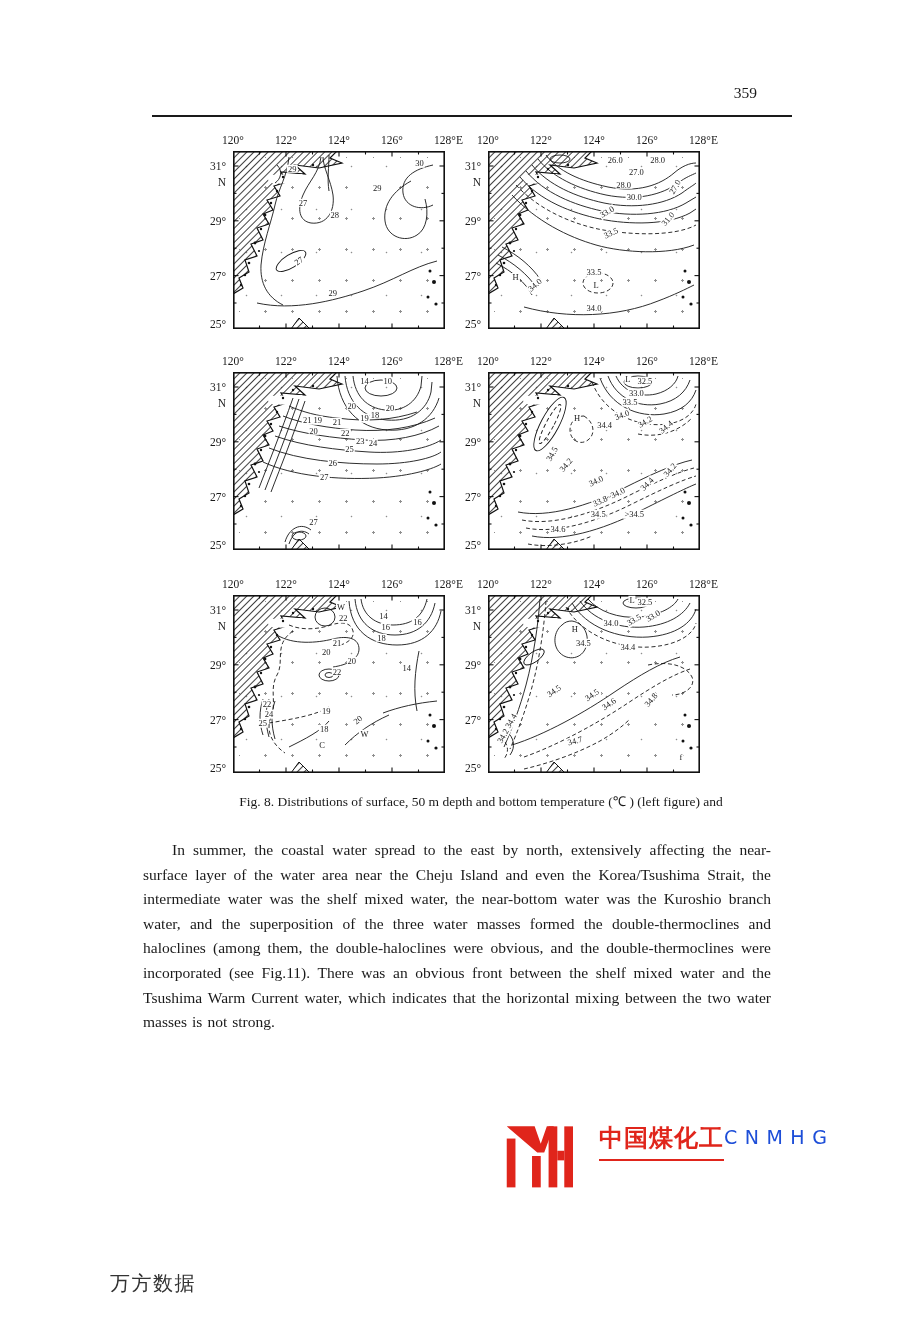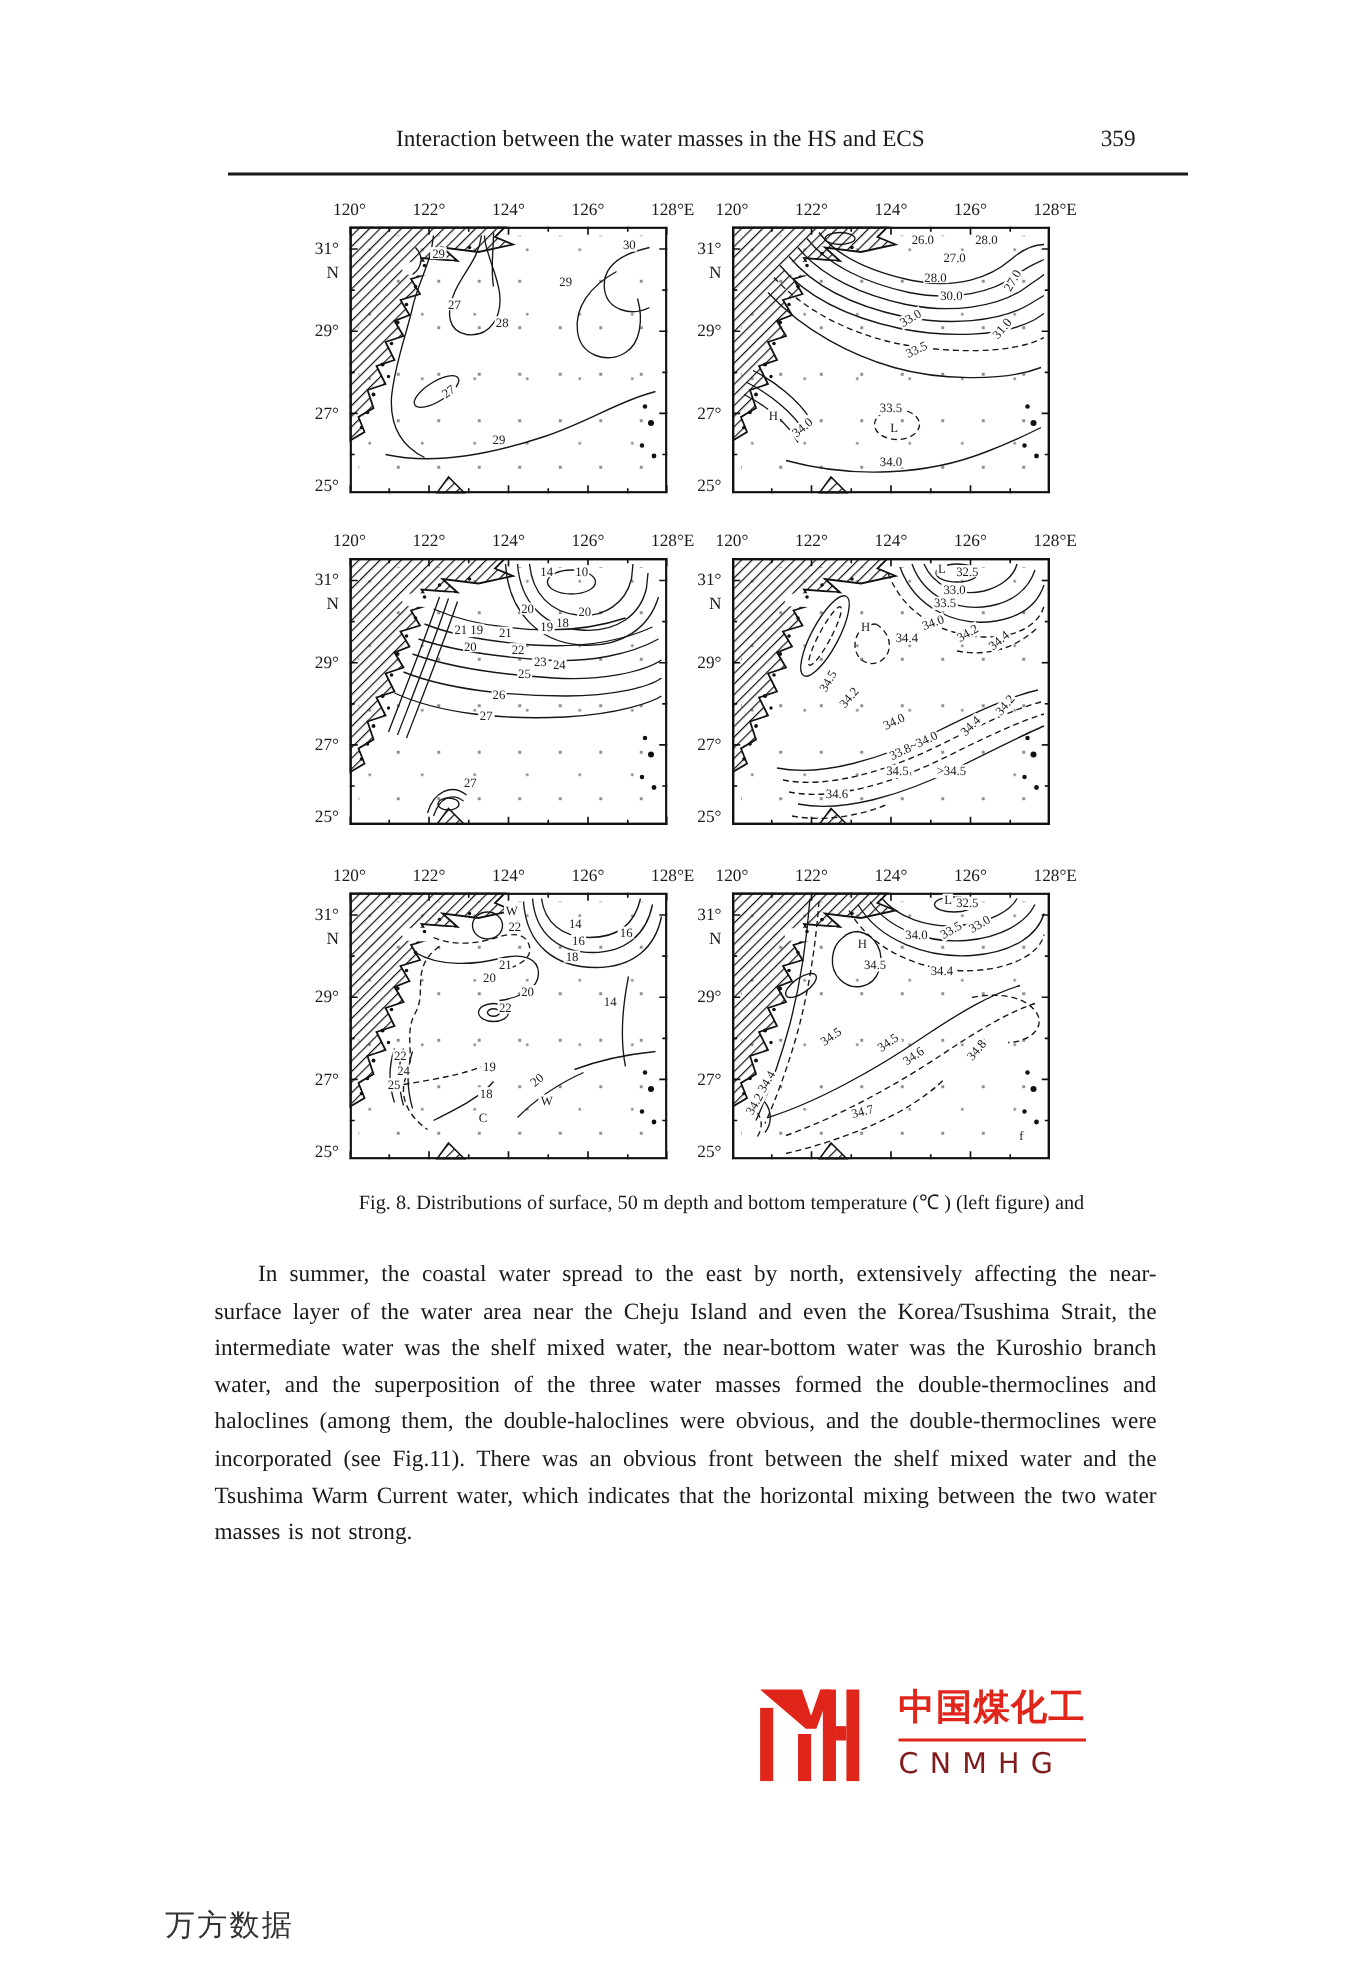--- a/index.html
+++ b/index.html
@@ -33,21 +33,21 @@
            font-size:13.5px;line-height:21px;}
 
   
   .body-text{position:absolute;left:143px;top:838px;width:628px;font-size:15.5px;
              line-height:24.6px;text-align:justify;}
   .body-text p{margin:0;text-indent:29px;word-spacing:1.2px;}
 
   
   .logo{position:absolute;left:505px;top:1122px;display:flex;gap:26px;align-items:flex-start;}
   .logo-mark{width:68px;height:68px;}
-  .logo-text{display:flex;flex-direction:column;}
+  .logo-text{display:flex;flex-direction:row;}
   .logo-text .cn{font-family:"DejaVu Sans",sans-serif;font-weight:bold;font-size:24px;
                  letter-spacing:1px;padding-bottom:5px;border-bottom:2.5px solid;}
   .logo-text .en{font-family:"DejaVu Sans",sans-serif;font-size:19px;letter-spacing:7.5px;
                  margin-top:4px;font-weight:500;}
 
   
   .watermark{position:absolute;left:110px;top:1270px;font-family:"DejaVu Sans",sans-serif;
              font-size:20px;color:#333;letter-spacing:1.5px;}
 </style>
 </head>
@@ -78,21 +78,20 @@
           <circle cx="80" cy="14" r="1.2" fill="#111"></circle>
         <circle cx="197" cy="120" r="1.5" fill="#111"></circle>
           <circle cx="201" cy="131" r="2" fill="#111"></circle>
         <circle cx="195" cy="146" r="1.5" fill="#111"></circle>
           <circle cx="203" cy="153" r="1.6" fill="#111"></circle>
       </g>
     </defs>
   </svg>
 
   <div class="header">
-    <span class="title">Interaction between the water masses in the HS and ECS</span>
     <span class="pagenum">359</span>
   </div>
   <div class="header-rule"></div>
 
   <div class="panel" style="left:233px;top:151px">
     <svg class="map" viewBox="0 0 212 178">
       <use href="#landmass"></use>
       <g class="contours">
         <path d="M56,6 C54,26 46,36 42,54 C38,72 30,92 28,114 C27,132 34,146 50,154"></path>
         <path d="M96,4 C96,16 94,28 96,40"></path>
@@ -584,19 +583,19 @@
         <rect x="2" y="16" width="10" height="56"></rect>
         <path d="M2,2 L34,2 L41,22 L48,2 L56,2 L45,32 L37,32 Z"></path>
         <rect x="31" y="36" width="10" height="36"></rect>
         <rect x="50" y="2" width="10" height="70"></rect>
         <rect x="60" y="30" width="8" height="11"></rect>
         <rect x="68" y="2" width="10" height="70"></rect>
       </g>
     </svg>
     <div class="logo-text">
       <span class="cn" style="color: rgb(224, 37, 27); border-bottom-color: rgb(224, 37, 27);">中国煤化工</span>
-      <span class="en" style="color: #7f1d1d;">CNMHG</span>
+      <span class="en" style="color: #1d4ed8;">CNMHG</span>
     </div>
   </div>
 
   <div class="watermark">万方数据</div>
 
 </div>
 
 </body></html>

